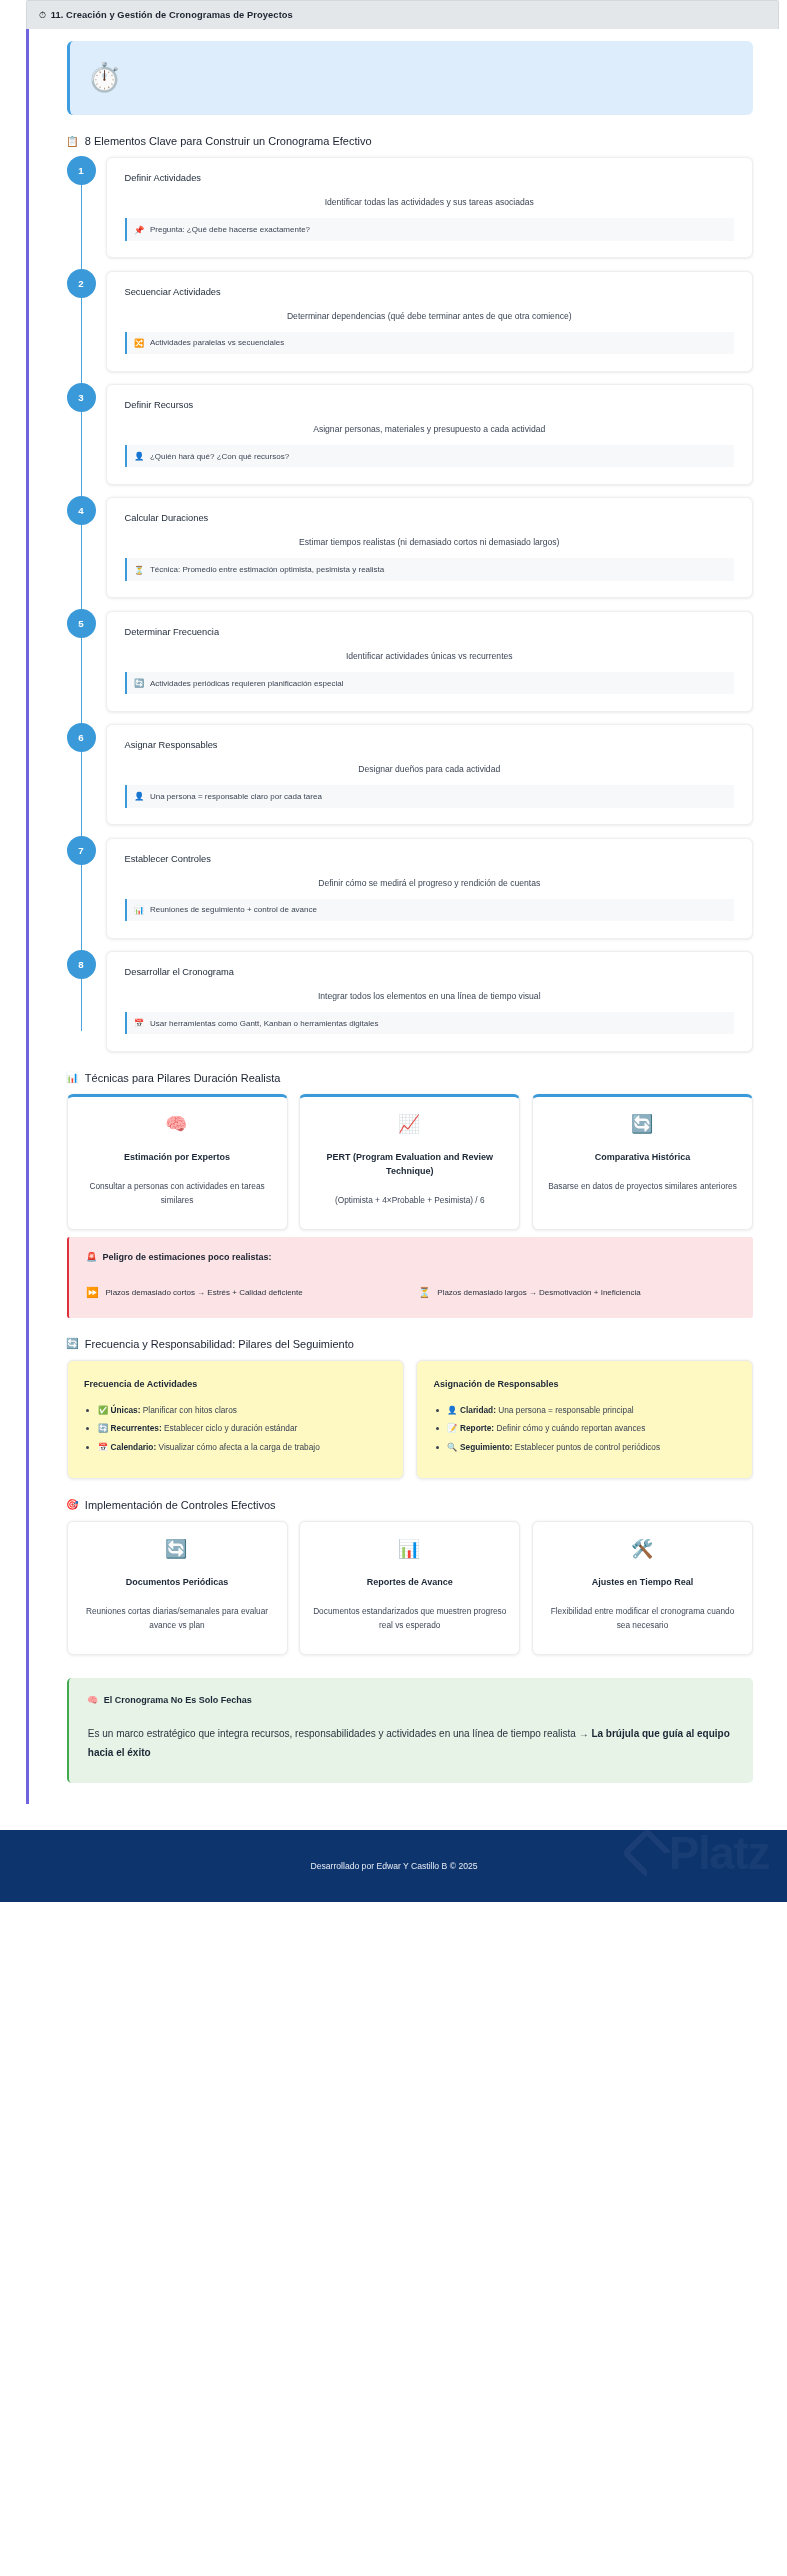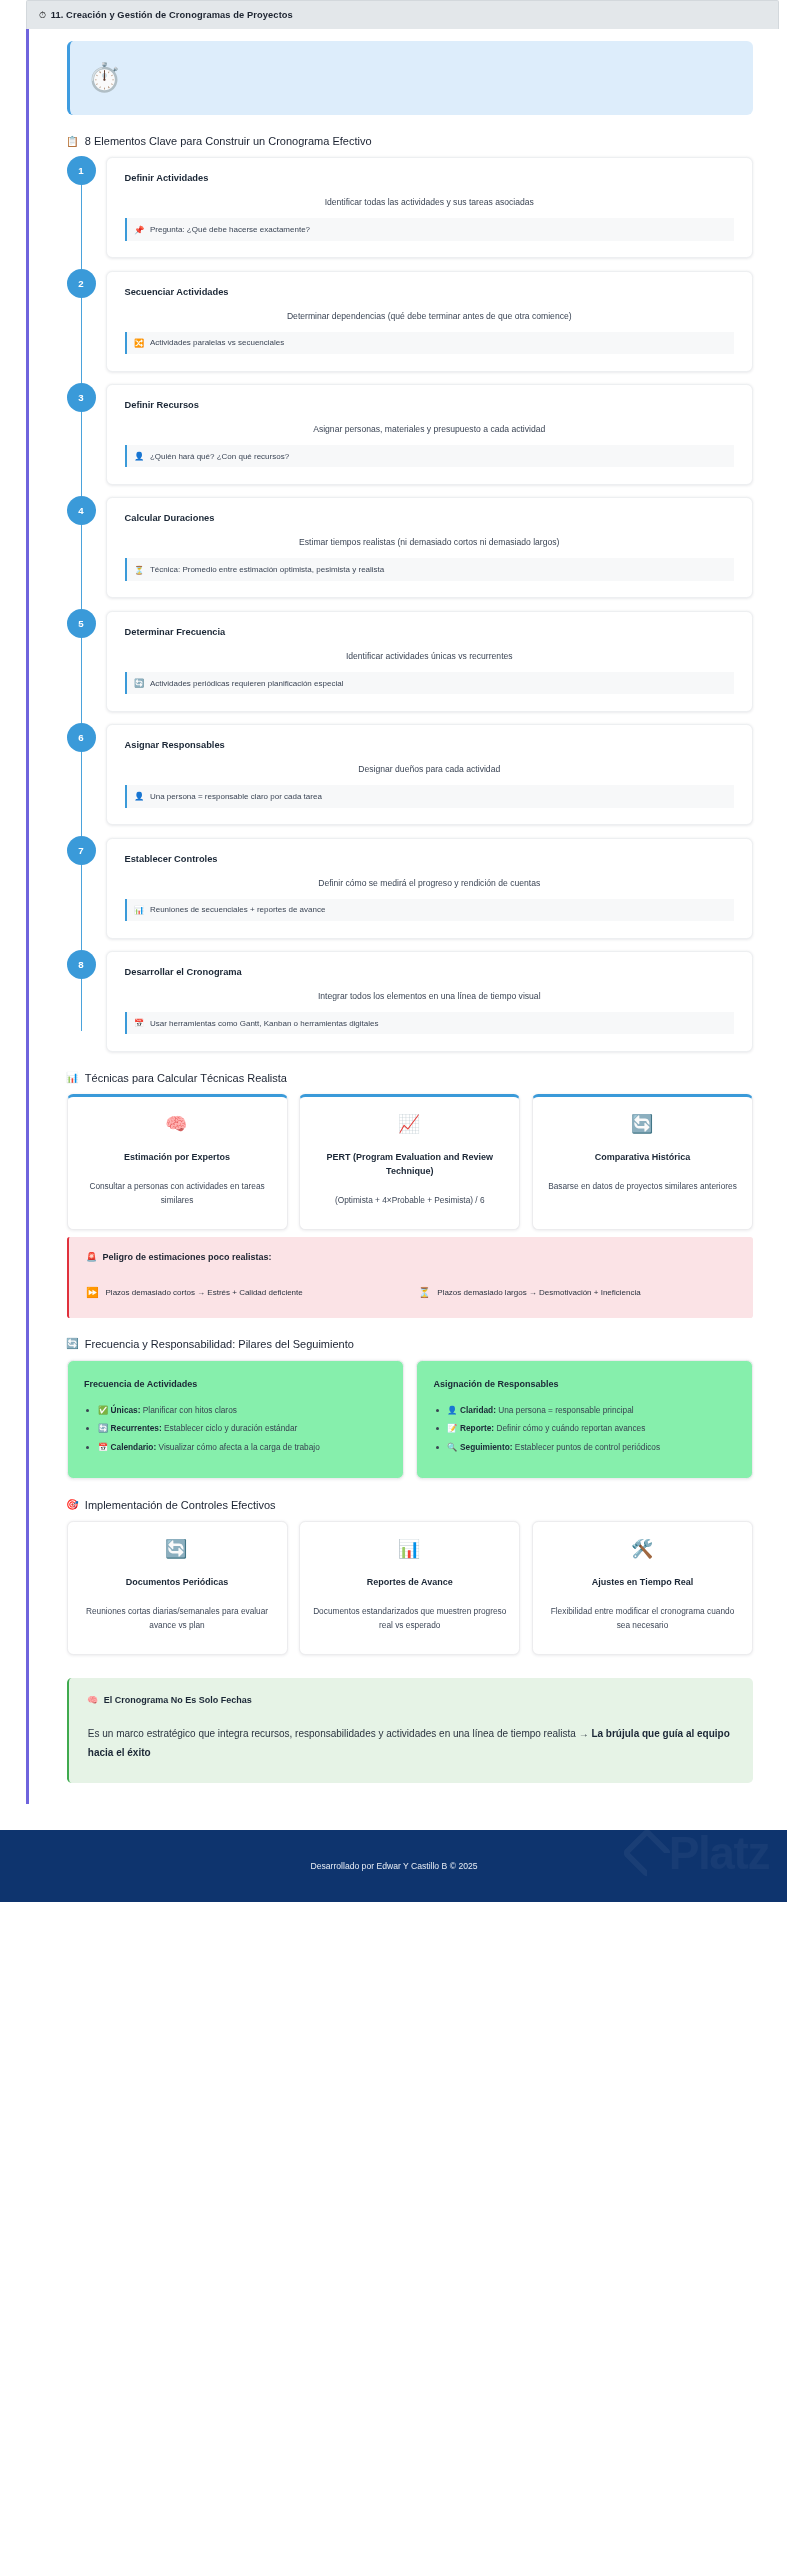--- a/index.html
+++ b/index.html
@@ -110,21 +110,21 @@
   }
   .step-card {
     background: #ffffff;
     border: 0.7px solid #edeff1;
     border-radius: 6.2px;
     box-shadow: 0 0.7px 2.8px rgba(20,30,50,.09);
     padding: 15px 18px 16.6px 18px;
   }
   .step-title {
     font-size: 9.3px;
-    font-weight: bold;
+    font-weight: normal;
     color: #1b2736;
     margin-bottom: 14px;
   }
   .step-desc { font-size: 8.6px; color: #3b4555; margin-bottom: 11px; text-align: center; }
   .step-note {
     background: #f7f8f9;
     border-left: 2.1px solid #3a9ad9;
     padding: 6.2px 8.3px;
     font-size: 8px;
     color: #3b4555;
@@ -171,21 +171,21 @@
     flex: 1 1 0;
     display: flex; align-items: center; gap: 6.2px;
     font-size: 8px; color: #2a323f; line-height: 1.55;
   }
   .danger-item .d-icon { font-size: 10.3px; flex: 0 0 auto; }
 
   
   .cols2 { display: flex; gap: 12.4px; }
   .pcard {
     flex: 1 1 0;
-    background: #86efac;
+    background: #fef9c3;
     border: 0.7px solid #ececee;
     border-radius: 6.2px;
     box-shadow: 0 0.7px 2.8px rgba(20,30,50,.08);
     padding: 18px 16.6px 19.3px 16.6px;
   }
   .pcard h4 {
     margin: 0 0 14px 0;
     font-size: 9px; font-weight: bold; color: #1b2736;
   }
   .pcard ul { margin: 0; padding-left: 14px; }
@@ -333,41 +333,41 @@
                 </div>
               </div>
             </div>
             <div class="step">
               <div class="step-badge">7</div>
               <div class="step-card">
                 <div class="step-title">Establecer Controles</div>
                 <div class="step-desc">Definir cómo se medirá el progreso y rendición de cuentas</div>
                 <div class="step-note">
                   <span class="n-icon">📊</span>
-                  <span>Reuniones de secuenciales + reportes de avance</span>
+                  <span>Reuniones de seguimiento + control de avance</span>
                 </div>
               </div>
             </div>
             <div class="step">
               <div class="step-badge">8</div>
               <div class="step-card">
                 <div class="step-title">Desarrollar el Cronograma</div>
                 <div class="step-desc">Integrar todos los elementos en una línea de tiempo visual</div>
                 <div class="step-note">
                   <span class="n-icon">📅</span>
                   <span>Usar herramientas como Gantt, Kanban o herramientas digitales</span>
                 </div>
               </div>
             </div>
           </div>
       </div>
 
       <div class="section-h">
         <span class="sh-icon">📊</span>
-        <span>Técnicas para Calcular Técnicas Realista</span>
+        <span>Técnicas para Pilares Duración Realista</span>
       </div>
 
       <div class="cards3">
         <div id="tech-host" style="display:contents"><div class="tcard">
               <span class="t-icon">🧠</span>
               <div class="t-title">Estimación por Expertos</div>
               <div class="t-desc">Consultar a personas con actividades en tareas similares</div>
             </div><div class="tcard">
               <span class="t-icon">📈</span>
               <div class="t-title">PERT (Program Evaluation and Review Technique)</div>

